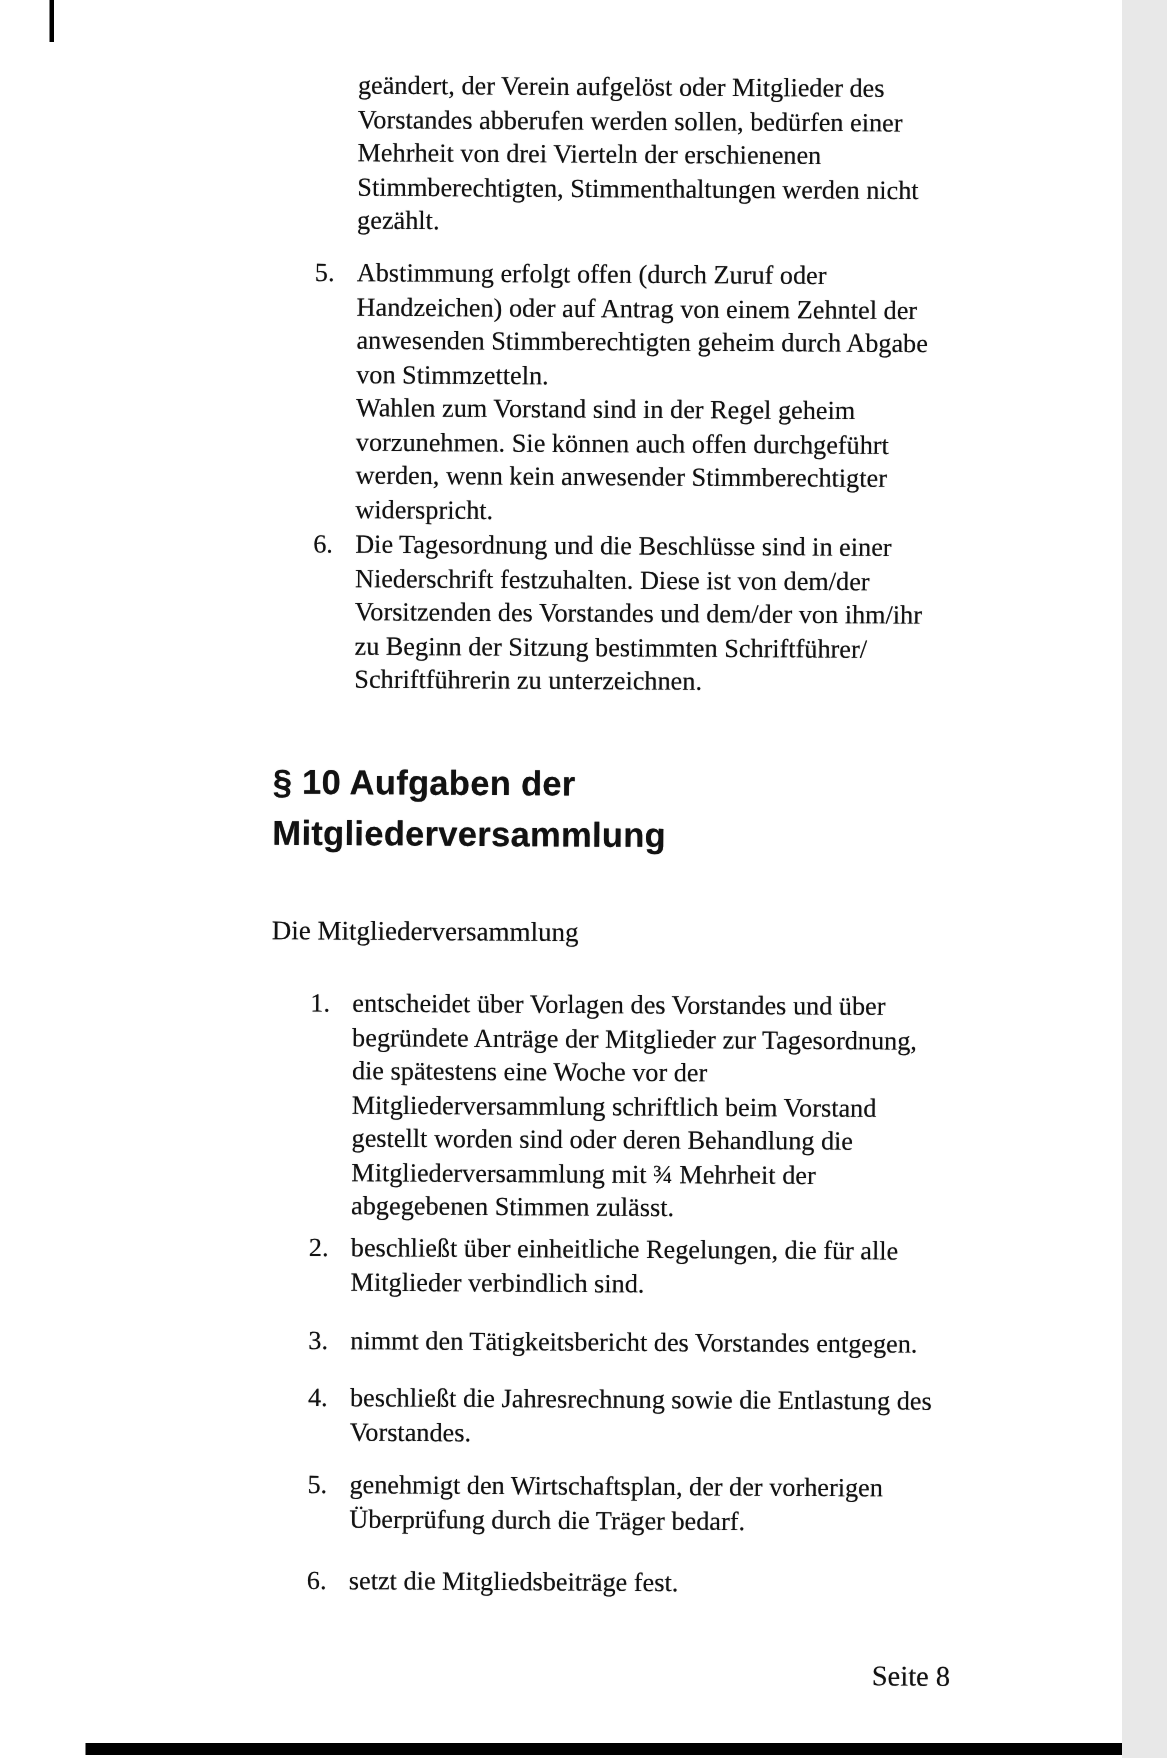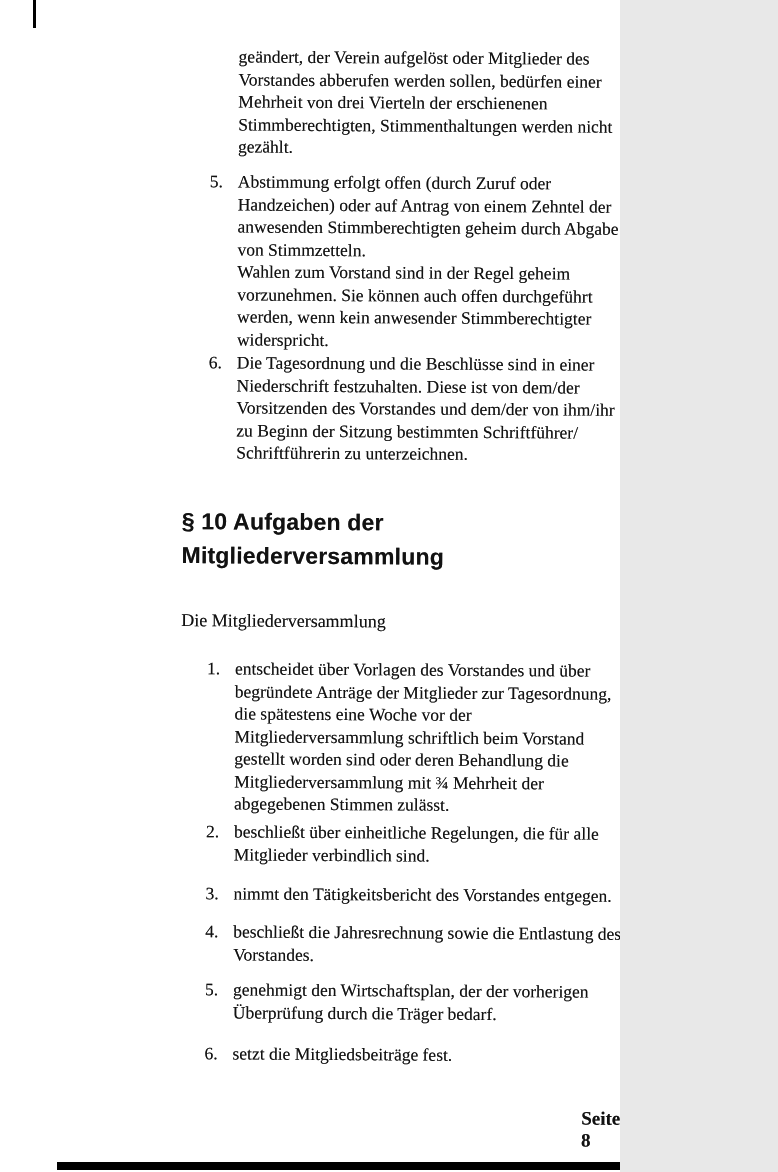--- a/index.html
+++ b/index.html
@@ -4,21 +4,21 @@
 <style>
   :root {
     --ink: #121212;
     --paper: #ffffff;
     --artifact: #000000;
   }
   * { margin: 0; padding: 0; box-sizing: border-box; }
   html, body { background: #e8e8e8; }
   .page {
     position: relative;
-    width: 620px;
+    width: 748px;
     height: 1172px;
     background: var(--paper);
     overflow: hidden;
     font-family: "Liberation Serif", "DejaVu Serif", serif;
     color: var(--ink);
   }
   .content {
     position: absolute;
     inset: 0;
     transform: rotate(0.35deg);
@@ -66,21 +66,20 @@
     line-height: 22px;
     text-shadow: 0 0 0.5px rgba(0,0,0,0.55);
   }
   .footer-page {
     position: absolute;
     left: 588px;
     top: 1104px;
     font-size: 19px;
     line-height: 22px;
     text-shadow: 0 0 0.5px rgba(0,0,0,0.55);
-    font-weight: bold;
   }
   
   .artifact-topleft {
     position: absolute;
     left: 33px; top: 0;
     width: 3px; height: 28px;
     background: var(--artifact);
   }
   .artifact-bottom {
     position: absolute;

